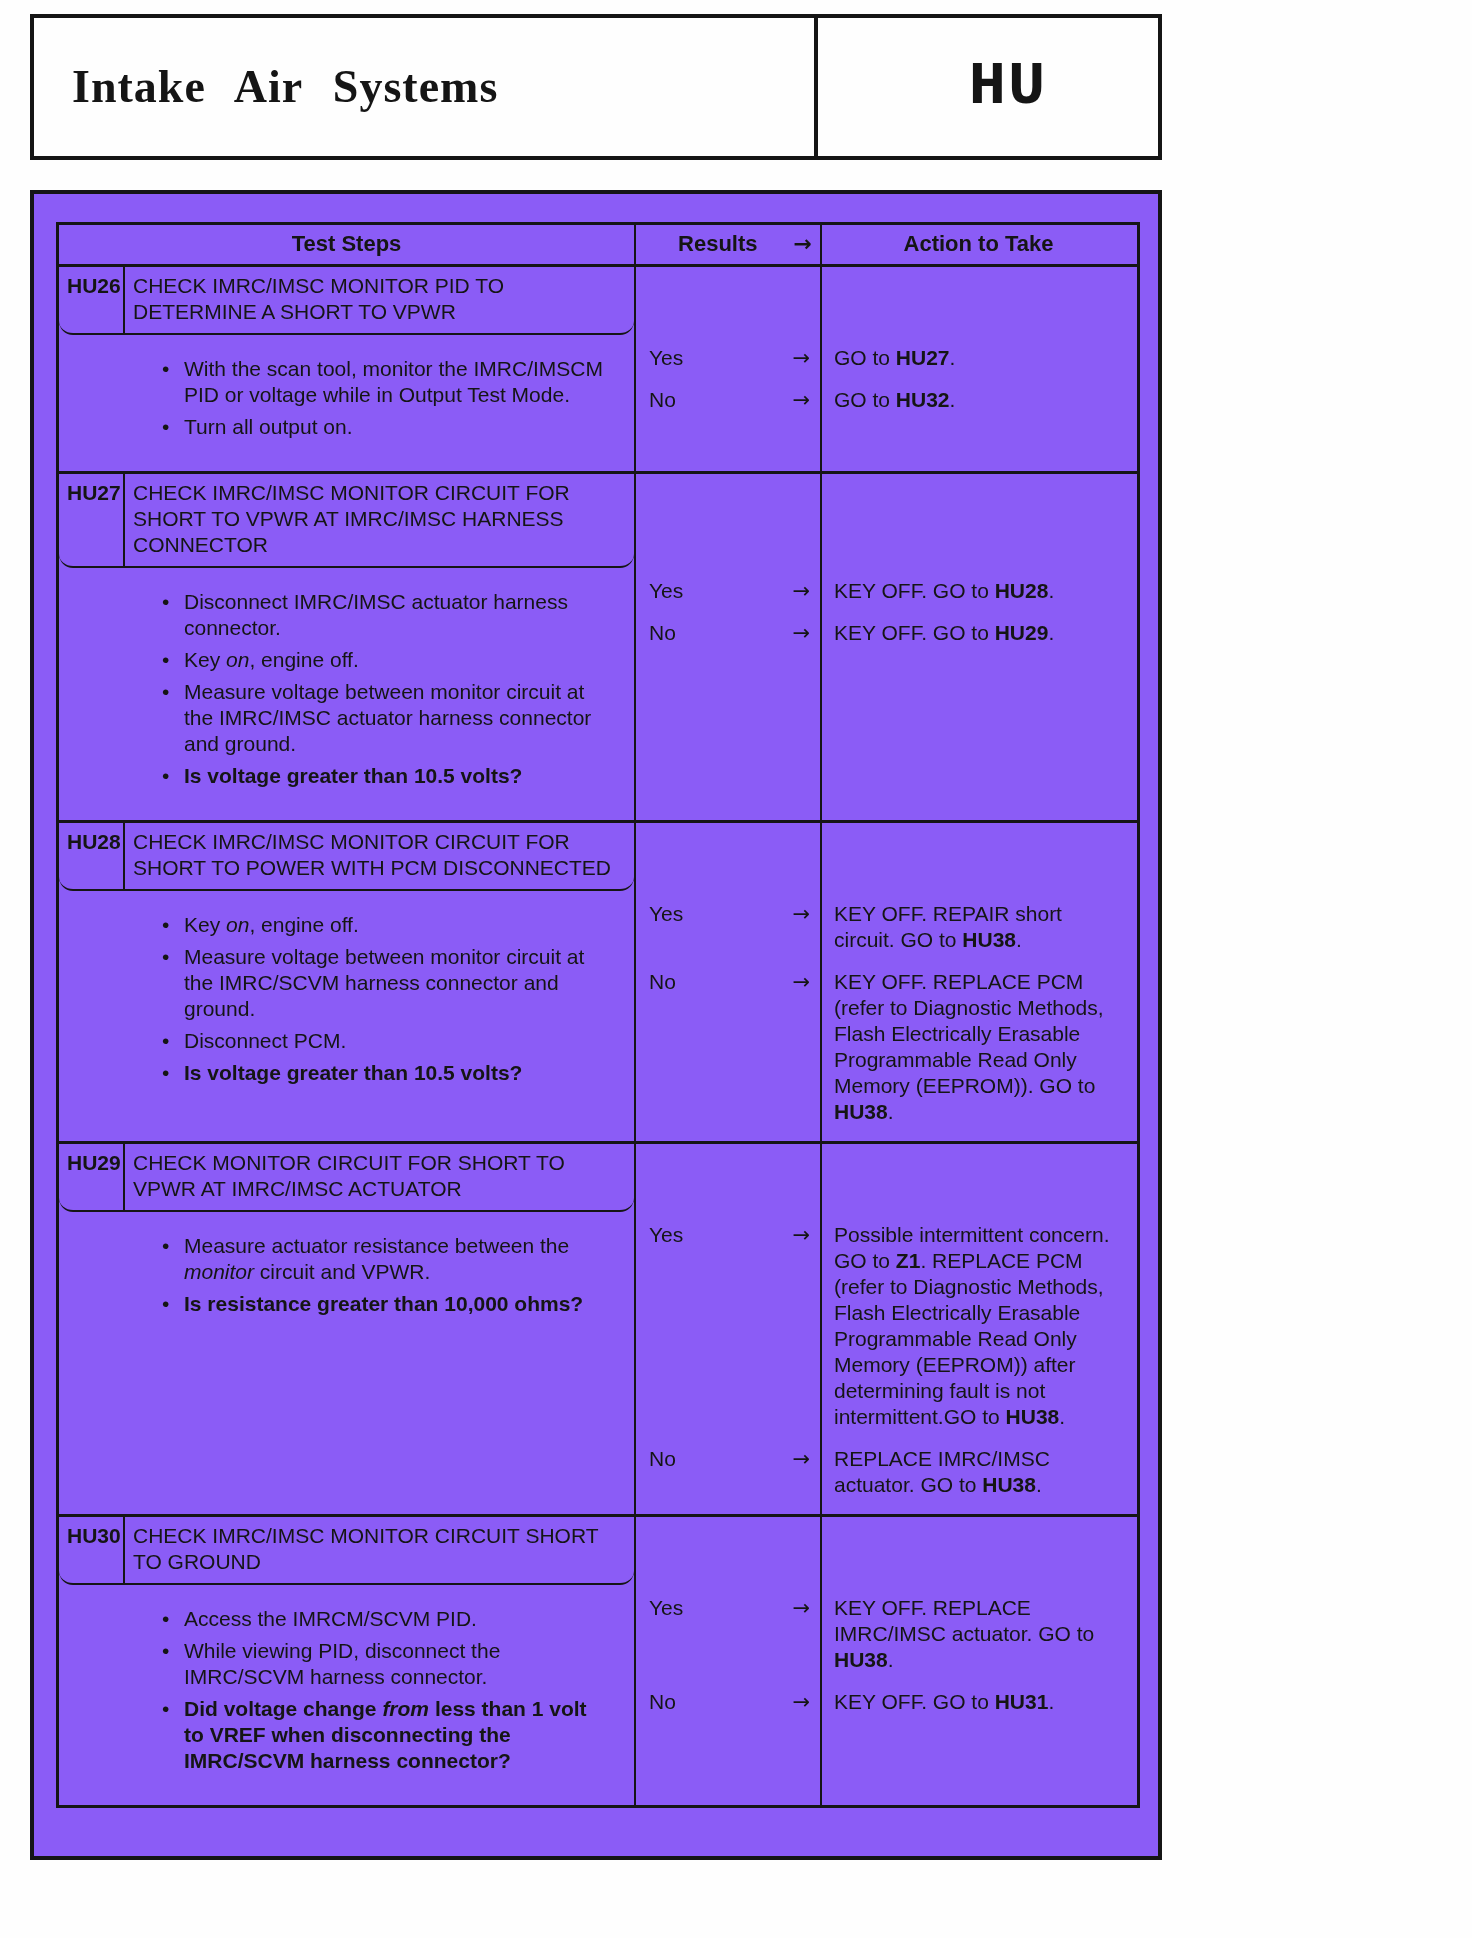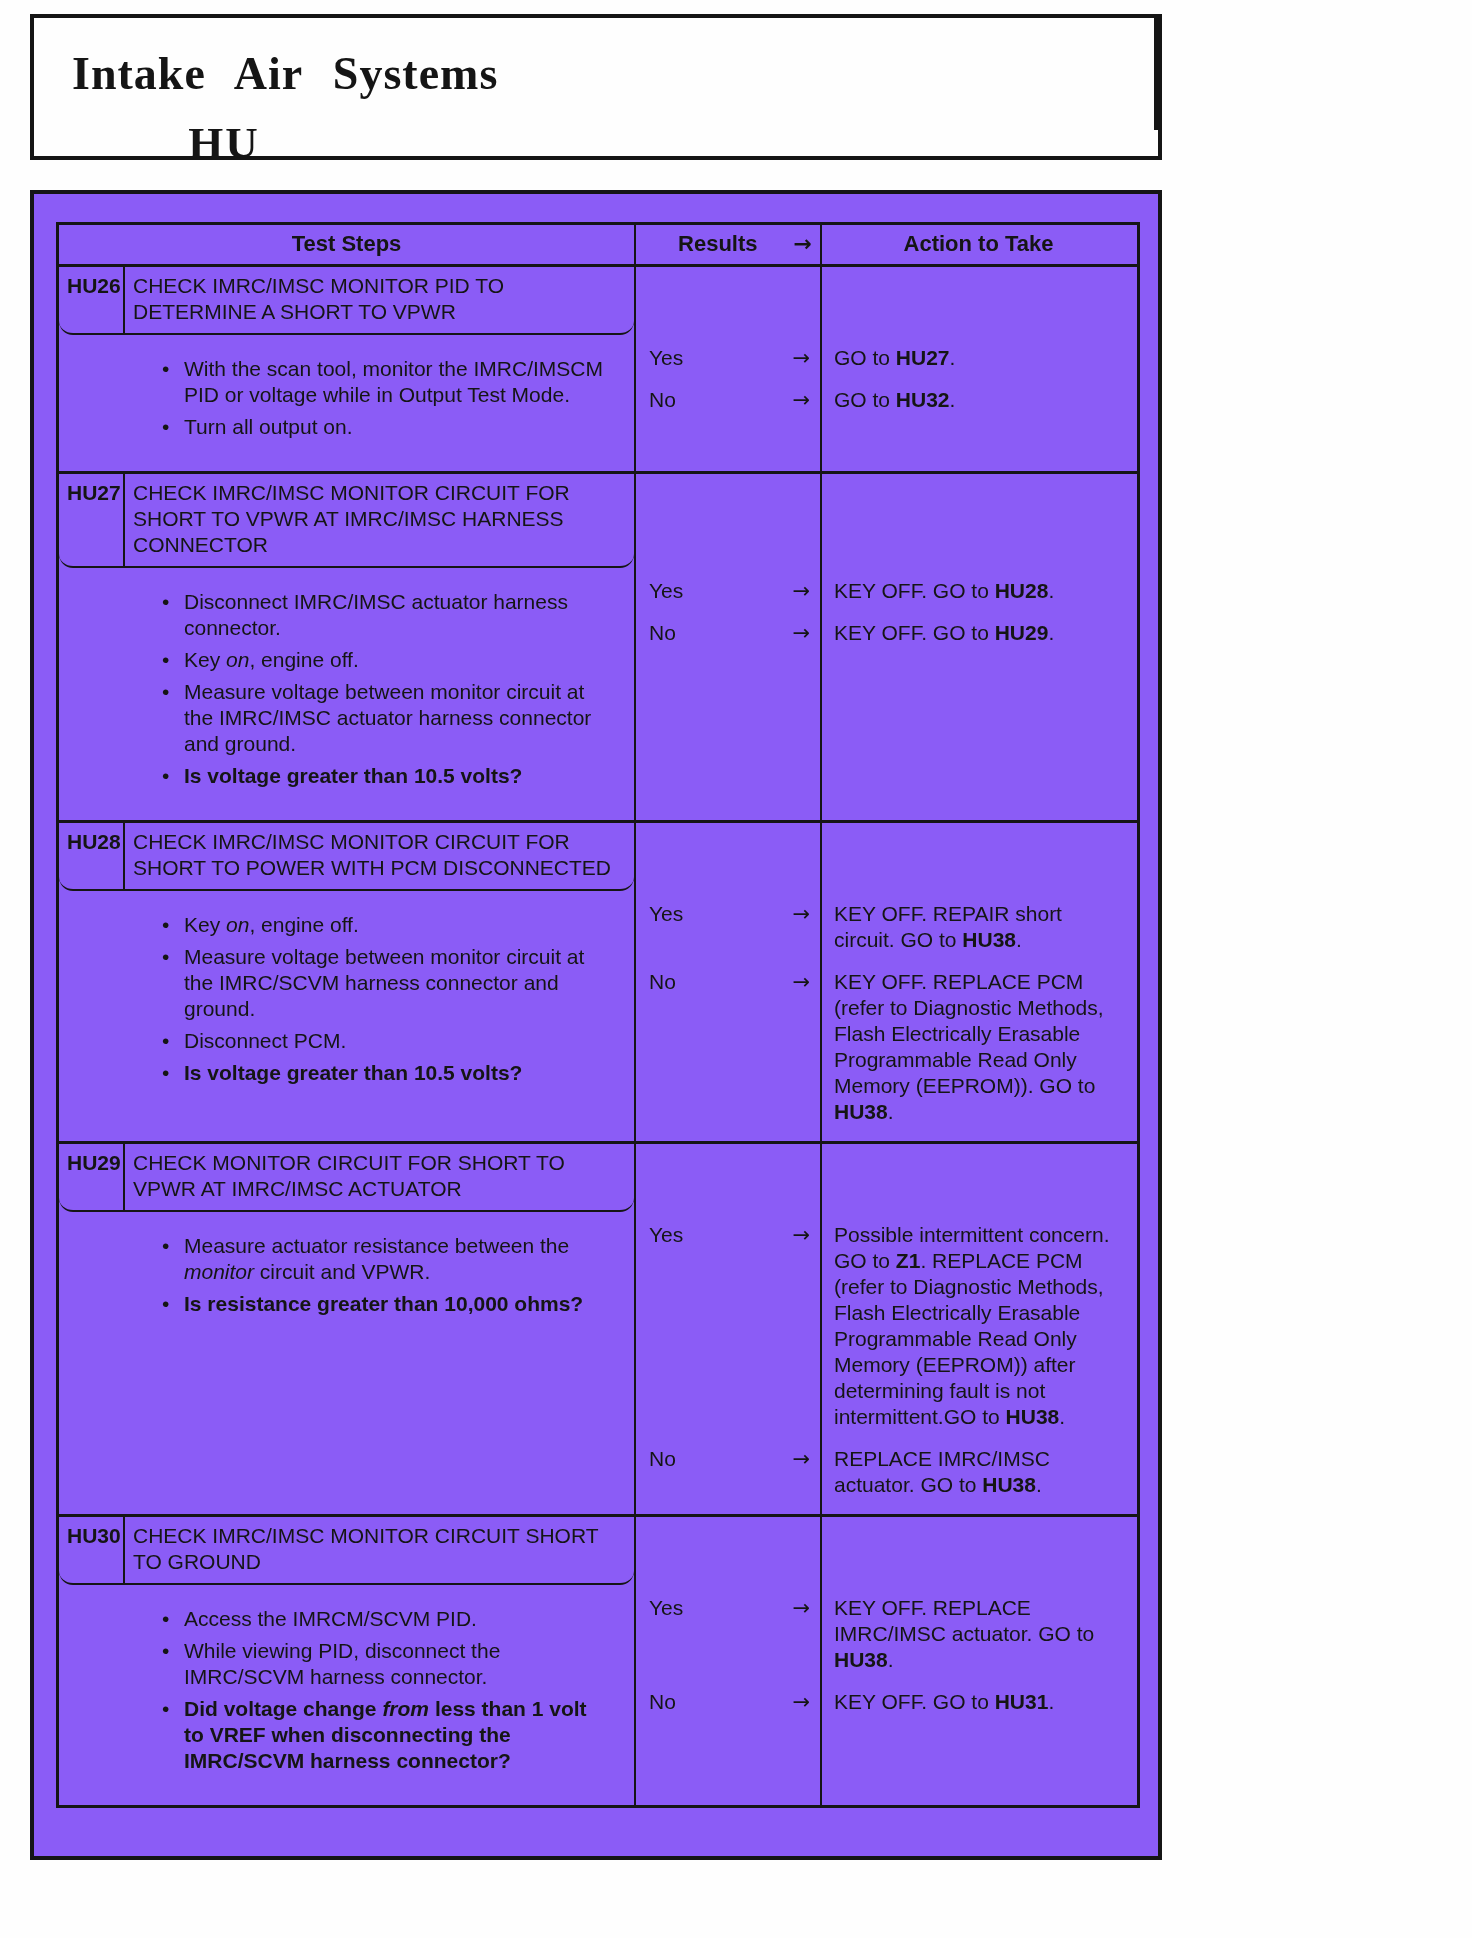--- a/index.html
+++ b/index.html
@@ -16,43 +16,42 @@
   }
 
   
   .header-box {
     position: absolute;
     left: 30px; top: 14px;
     width: 1132px; height: 146px;
     border: 4px solid #151515;
     display: flex;
     background: #fefefe;
-    flex-direction: column;
   }
   .header-title-cell {
     flex: 1;
     display: flex; align-items: center;
     padding-left: 38px;
     border-right: 4px solid #151515;
   }
   .header-title {
     font-family: "Liberation Serif", serif;
     font-weight: bold;
     font-size: 46px;
     letter-spacing: 1px;
     word-spacing: 18px;
   }
   .header-code-cell {
     width: 340px;
     display: flex; align-items: center; justify-content: center;
   }
   .header-code {
-    font-family: Liberation Serif, serif;
+    font-family: Liberation Mono, monospace;
     font-weight: bold;
-    font-size: 45px;
+    font-size: 62px;
     letter-spacing: 2px;
     margin-left: 40px;
   }
 
   
   .main-box {
     position: absolute;
     left: 30px; top: 190px;
     width: 1132px;
     border: 4px solid #151515;

